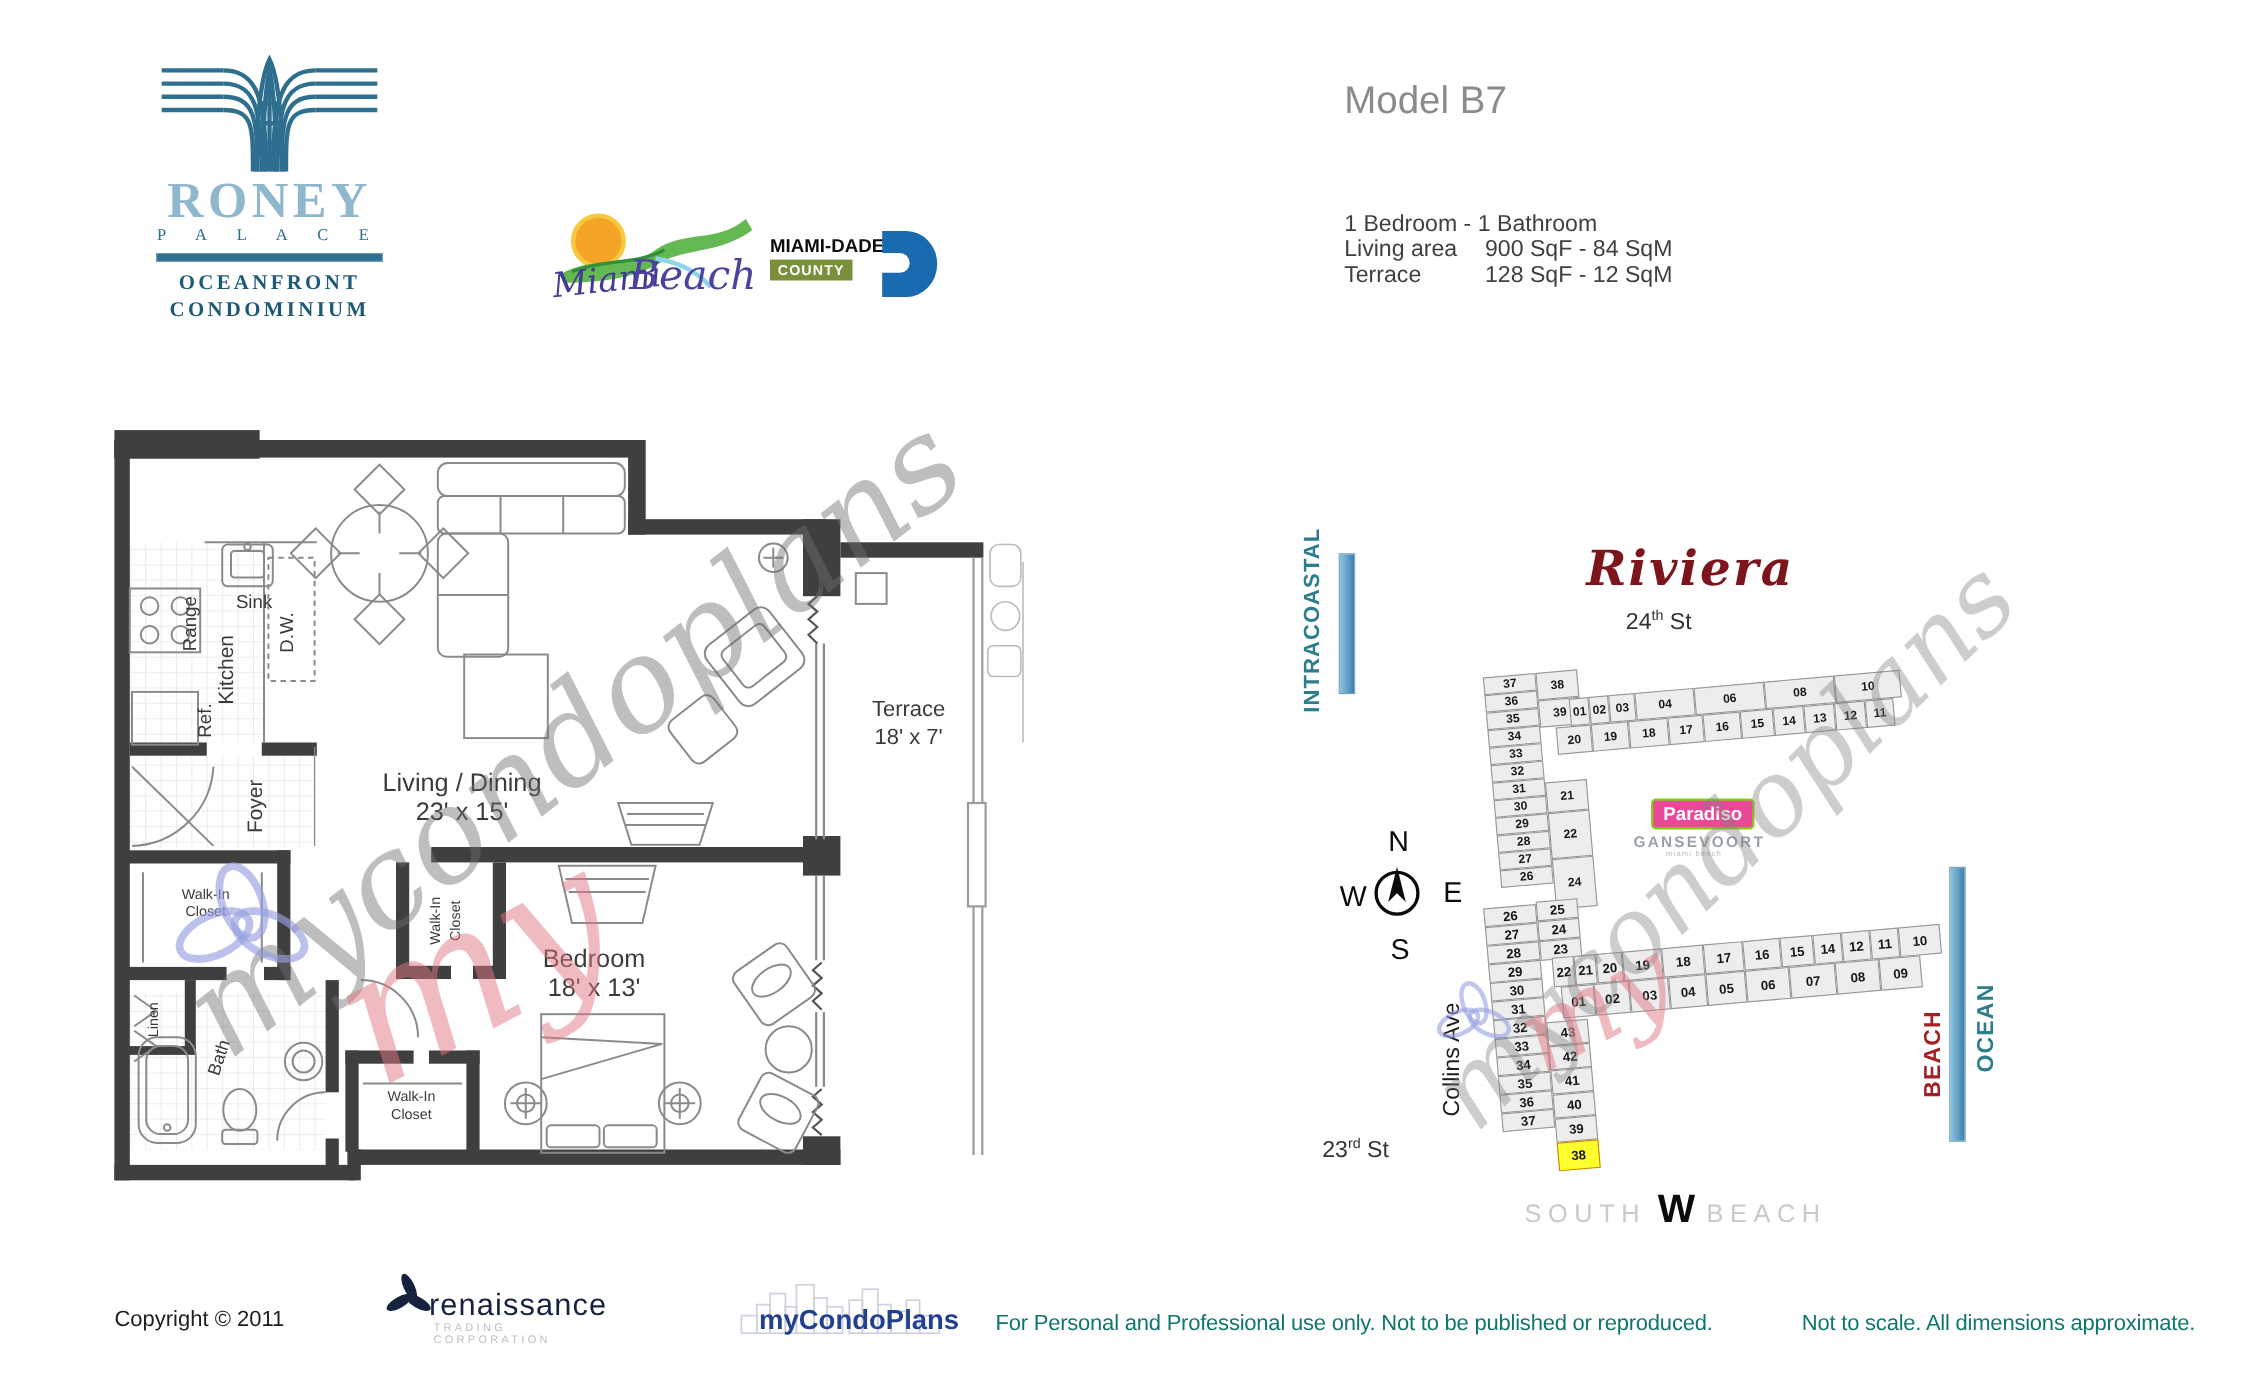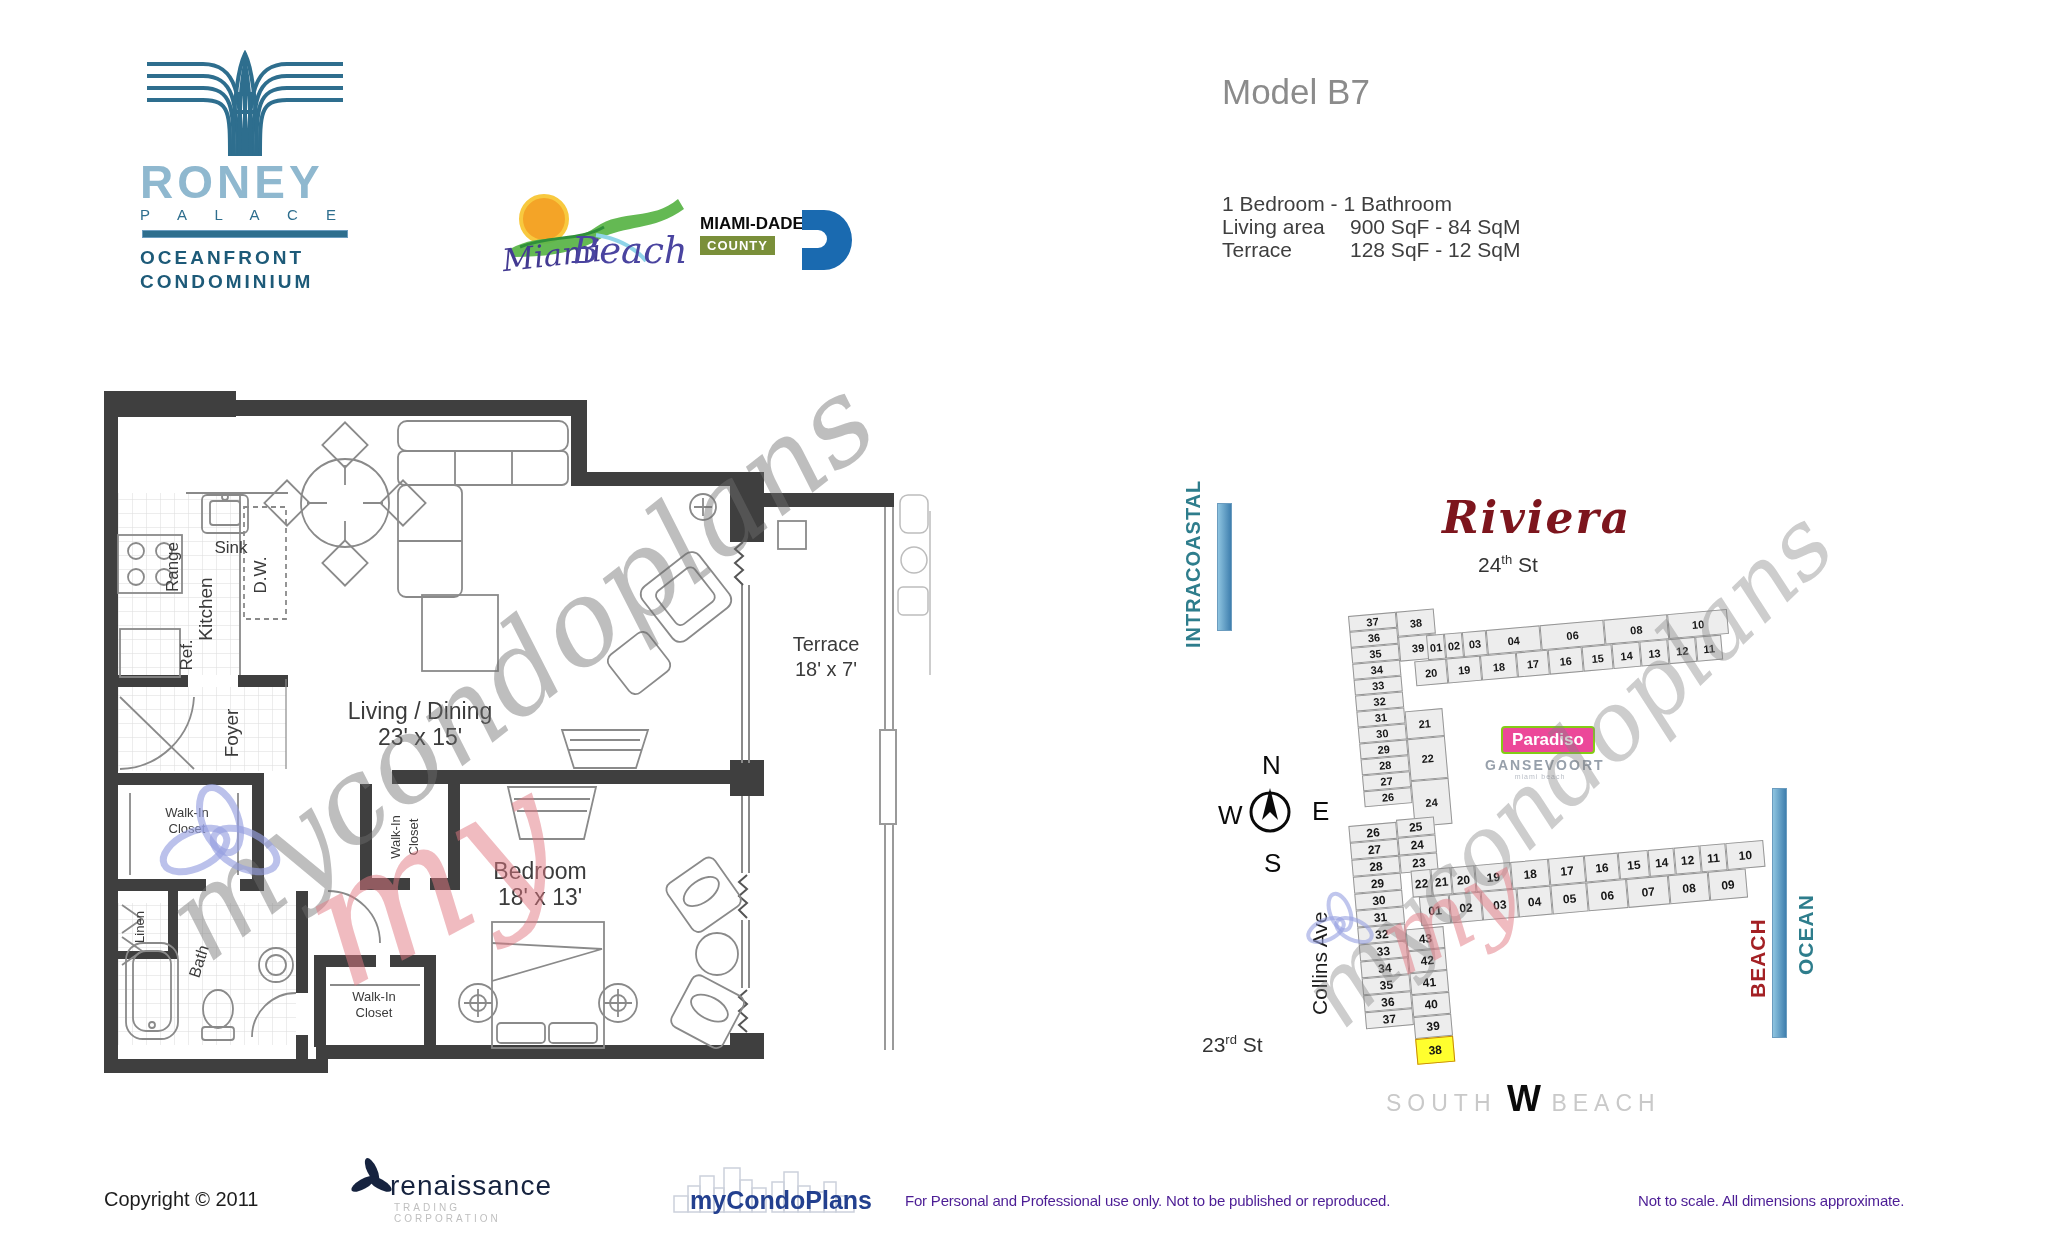--- a/index.html
+++ b/index.html
@@ -1,21 +1,21 @@
 <!DOCTYPE html>
 <html><head>
 <meta charset="utf-8">
 <style>
   html,body{margin:0;padding:0;background:#fff;}
   .page{position:relative;width:2048px;height:1257px;background:#ffffff;overflow:hidden;
         font-family:"Liberation Sans",sans-serif;color:#222;}
   .abs{position:absolute;}
 
   
-  .roney{left:140px;top:50px;width:210px;}
+  .roney{left:140px;top:50px;width:210px;text-align:center;font-family:Liberation Serif, serif;}
   .roney .fan{display:block;margin:0 auto;}
   .roney .name{font-size:46px;font-weight:bold;letter-spacing:4px;color:#8fb8cf;line-height:44px;}
   .roney .palace{font-size:15px;letter-spacing:12px;color:#2e6e8e;margin-top:2px;}
   .roney .bar{height:6px;background:#2e6e8e;margin:7px 2px 8px 2px;}
   .roney .sub{font-size:19px;font-weight:bold;letter-spacing:3px;color:#1d5a78;line-height:24px;}
 
   
   .mb-logo{left:500px;top:185px;width:200px;height:105px;}
   .mb-script{position:absolute;font-family:"DejaVu Serif",serif;font-style:italic;color:#433a92;}
   .md-logo{left:700px;top:208px;width:150px;height:75px;}
@@ -97,21 +97,21 @@
   .n-wing-bot{left:62px;top:51px;height:25px;}
   .s-colA{left:0;top:4px;}
   .s-colB-top{left:48px;top:2px;}
   .s-colB-bot{left:48px;top:112px;}
   .s-wing-top{left:58px;top:54px;height:27px;}
   .s-wing-bot{left:64px;top:81px;height:29px;}
   .hrow .cell{height:100%;}
   .cell.hl{background:#ffff2e;border:1px solid #c8860a;}
 
   
-  .footer-text{font-size:15px;color:#4c1d95;}
+  .footer-text{font-size:20px;color:#0f766e;}
   .copyright{left:104px;top:1188px;font-size:20px;color:#1d1d1d;}
   .ren{left:350px;top:1156px;}
   .ren-name{position:absolute;left:40px;top:14px;font-size:28px;color:#16233f;letter-spacing:1px;}
   .ren-sub{position:absolute;left:44px;top:46px;font-size:10px;color:#bfbfbf;letter-spacing:3px;}
   .mcp{left:672px;top:1158px;width:230px;height:60px;}
   .mcp-name{position:absolute;left:18px;top:28px;font-size:25px;font-weight:bold;color:#23408f;}
   .disclaimer{left:905px;top:1192px;letter-spacing:-0.2px;}
   .scalenote{left:1638px;top:1192px;letter-spacing:-0.2px;}
 </style>
 </head>

